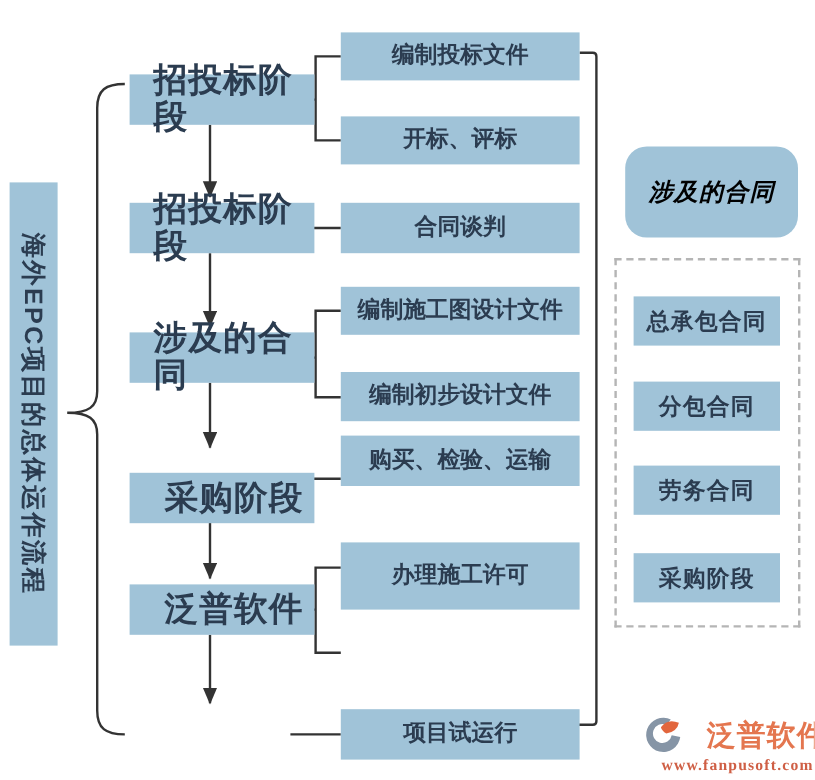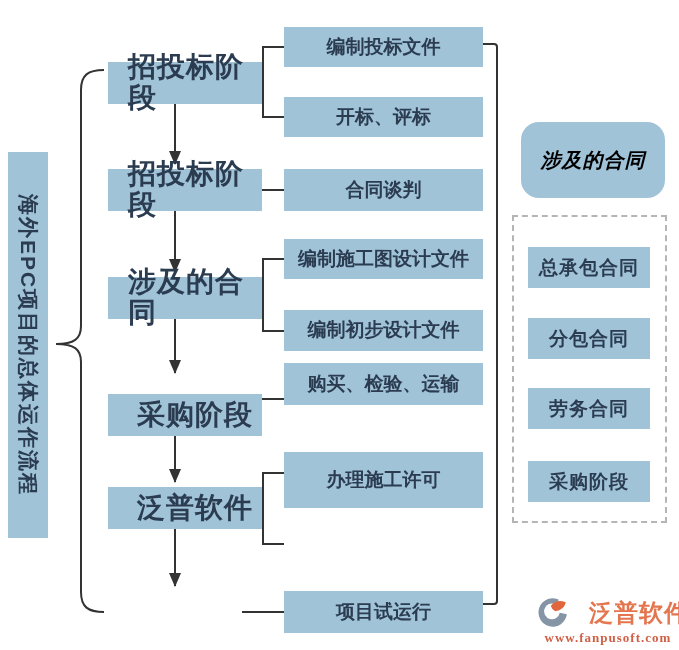--- a/index.html
+++ b/index.html
@@ -47,21 +47,21 @@
     display:flex;align-items:center;justify-content:center;
     font-size:19px;font-weight:600;letter-spacing:1px;
   }
   .c0{top:30px}.c1{top:101px}.c2{top:171px}.c3{top:244px}
 
   .logo{position:absolute;z-index:3;left:538px;top:597px;width:140px;}
   .logo-row{display:flex;align-items:flex-start;gap:21px;}
   .logo-brand{font-size:24px;font-weight:700;color:#e4764f;letter-spacing:1px;white-space:nowrap;}
   .logo-url{
     font-family:"Liberation Serif", serif;
-    font-size:13px;font-weight:700;color:#cf5f45;text-align:center;margin-top:1px;letter-spacing:1px;
+    font-size:13px;font-weight:700;color:#cf5f45;text-align:right;margin-top:1px;letter-spacing:1px;
   }
 </style>
 </head>
 <body>
 
 <div class="canvas">
 
   <svg class="connectors" width="679" height="650" viewBox="0 0 679 650">
     <defs>
       <marker id="ah" markerWidth="8" markerHeight="7" refX="6.5" refY="3" orient="auto">

